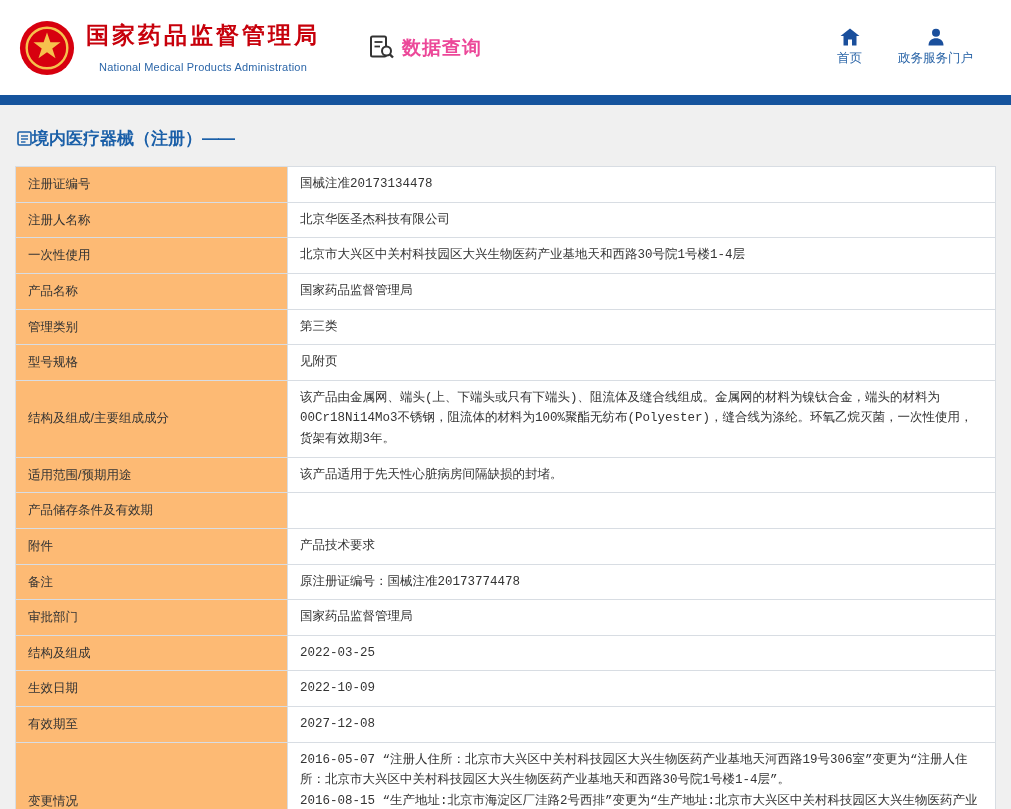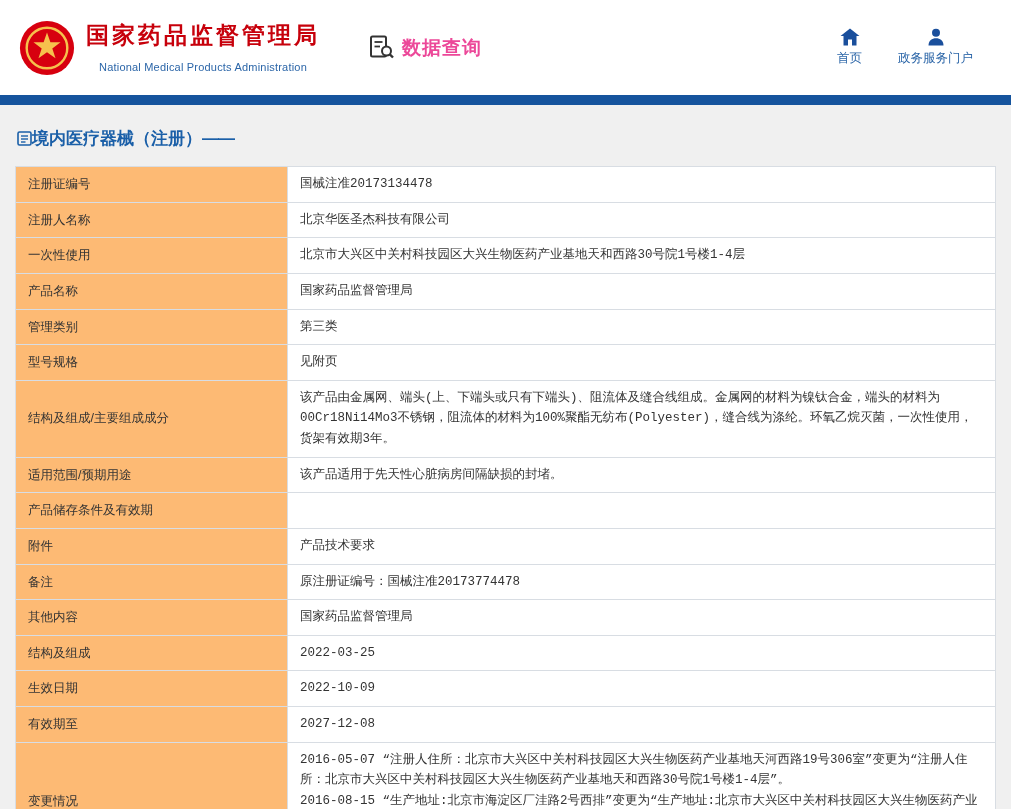--- a/index.html
+++ b/index.html
@@ -177,21 +177,21 @@
       </tr>
       <tr>
         <td class="cell-label">附件</td>
         <td class="cell-value">产品技术要求</td>
       </tr>
       <tr>
         <td class="cell-label">备注</td>
         <td class="cell-value">原注册证编号：国械注准20173774478</td>
       </tr>
       <tr>
-        <td class="cell-label">其他内容</td>
+        <td class="cell-label">审批部门</td>
         <td class="cell-value">国家药品监督管理局</td>
       </tr>
       <tr>
         <td class="cell-label">结构及组成</td>
         <td class="cell-value">2022-03-25</td>
       </tr>
       <tr>
         <td class="cell-label">生效日期</td>
         <td class="cell-value">2022-10-09</td>
       </tr>

